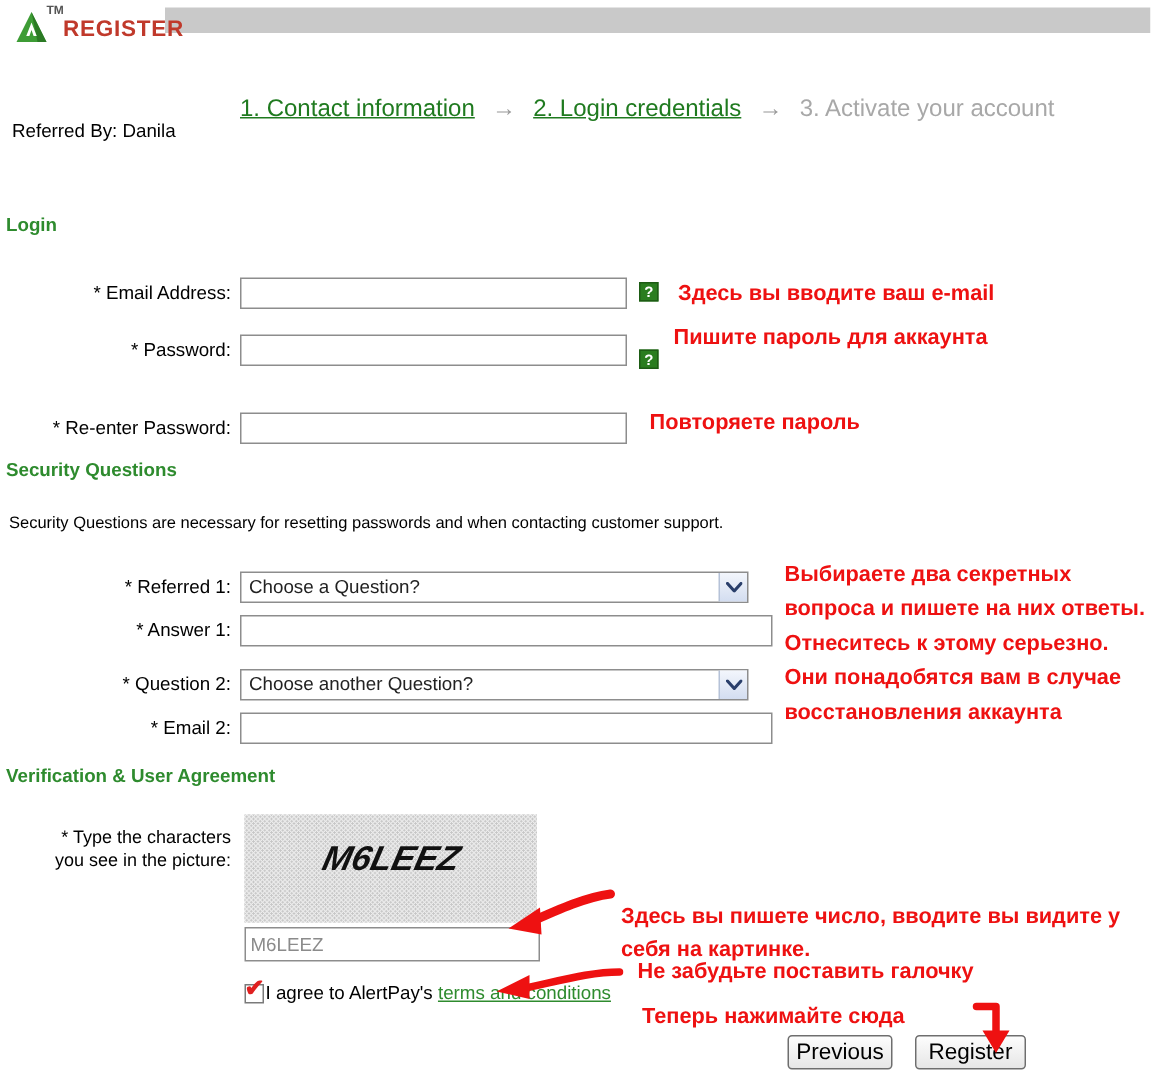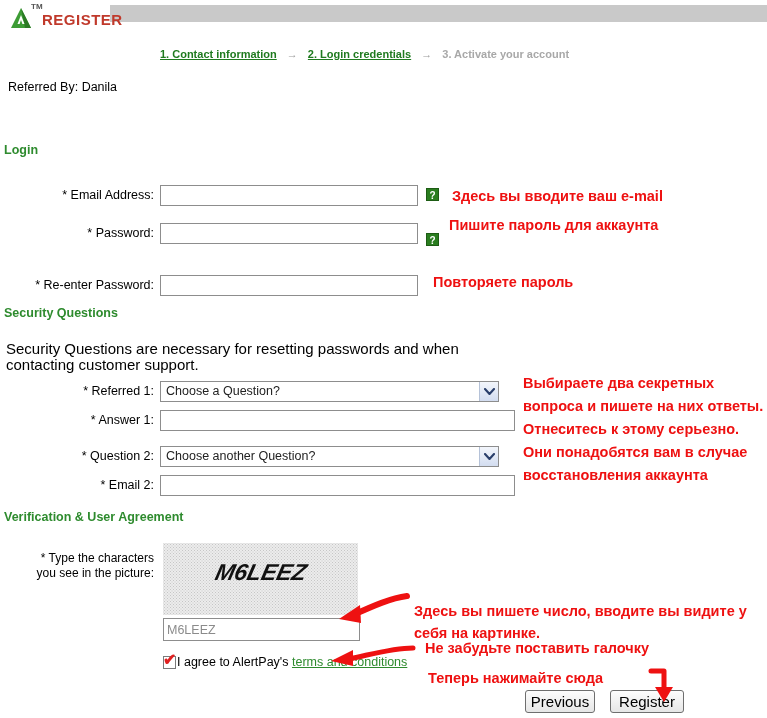--- a/index.html
+++ b/index.html
@@ -32,24 +32,23 @@
     font-size: 8px; font-weight: bold; color: #555;
   }
   #register-word {
     left: 42px; top: 11px;
     font-size: 15px; font-weight: bold; letter-spacing: .5px;
     color: #c0392b;
   }
 
   
   #steps {
-    left: 160px; top: 48px;
-    font-size: 11px;
+    left: 160px; top: 64px;
+    font-size: 16px;
     white-space: nowrap;
-    font-weight: bold;
   }
   #steps .step-link {
     color: #1f7a1f;
     text-decoration: underline;
     cursor: pointer;
   }
   #steps .step-disabled { color: #a8a8a8; }
   #steps .arrow { color: #9a9a9a; padding: 0 7px; }
 
   #referred-by { left: 8px; top: 80px; font-size: 12.5px; }
@@ -57,21 +56,21 @@
   
   .section-head {
     font-size: 12.5px; font-weight: bold; color: #2e8b2e;
   }
   #login-head { left: 4px; top: 143px; }
   #security-head { left: 4px; top: 306px; }
   #verification-head { left: 4px; top: 510px; }
 
   #security-desc {
     left: 6px; top: 341px; width: 520px;
-    font-size: 15px; line-height: 16px;
+    font-size: 11px; line-height: 16px;
   }
 
   
   .field-label {
     font-size: 12.5px;
     text-align: right;
     width: 150px;
   }
   #lbl-email { left: 4px; top: 188px; }
   #lbl-password { left: 4px; top: 226px; }

